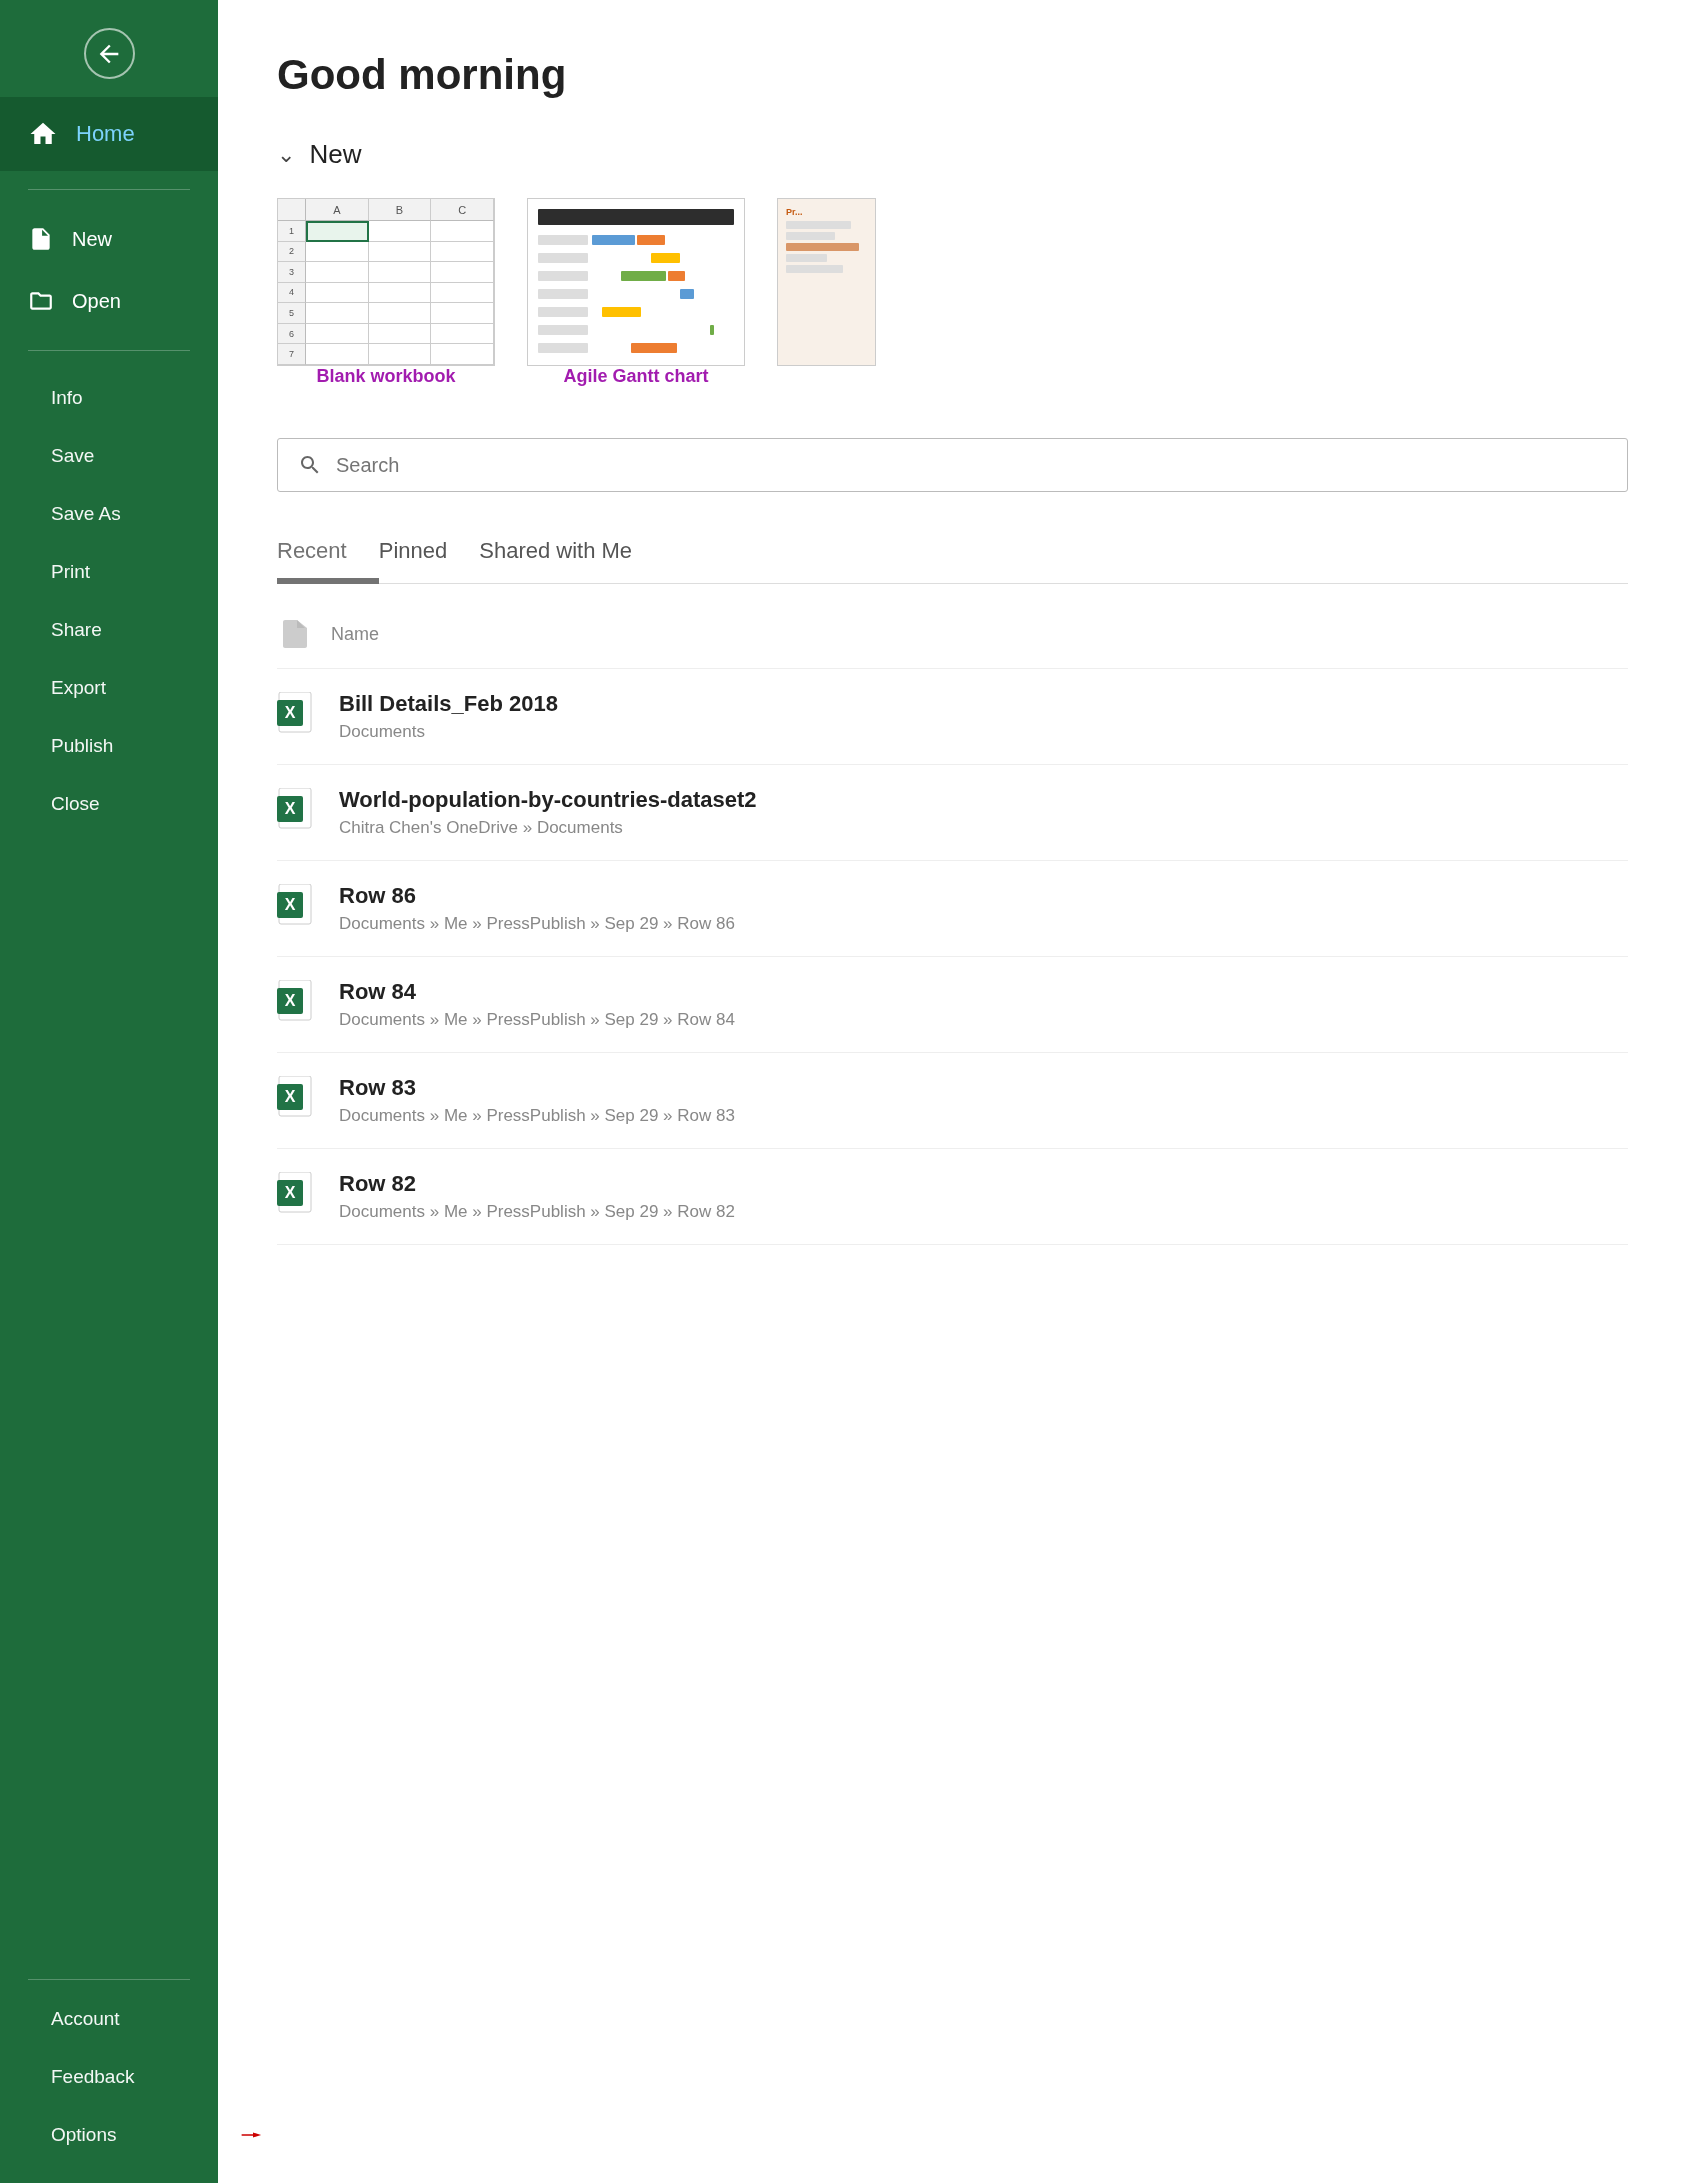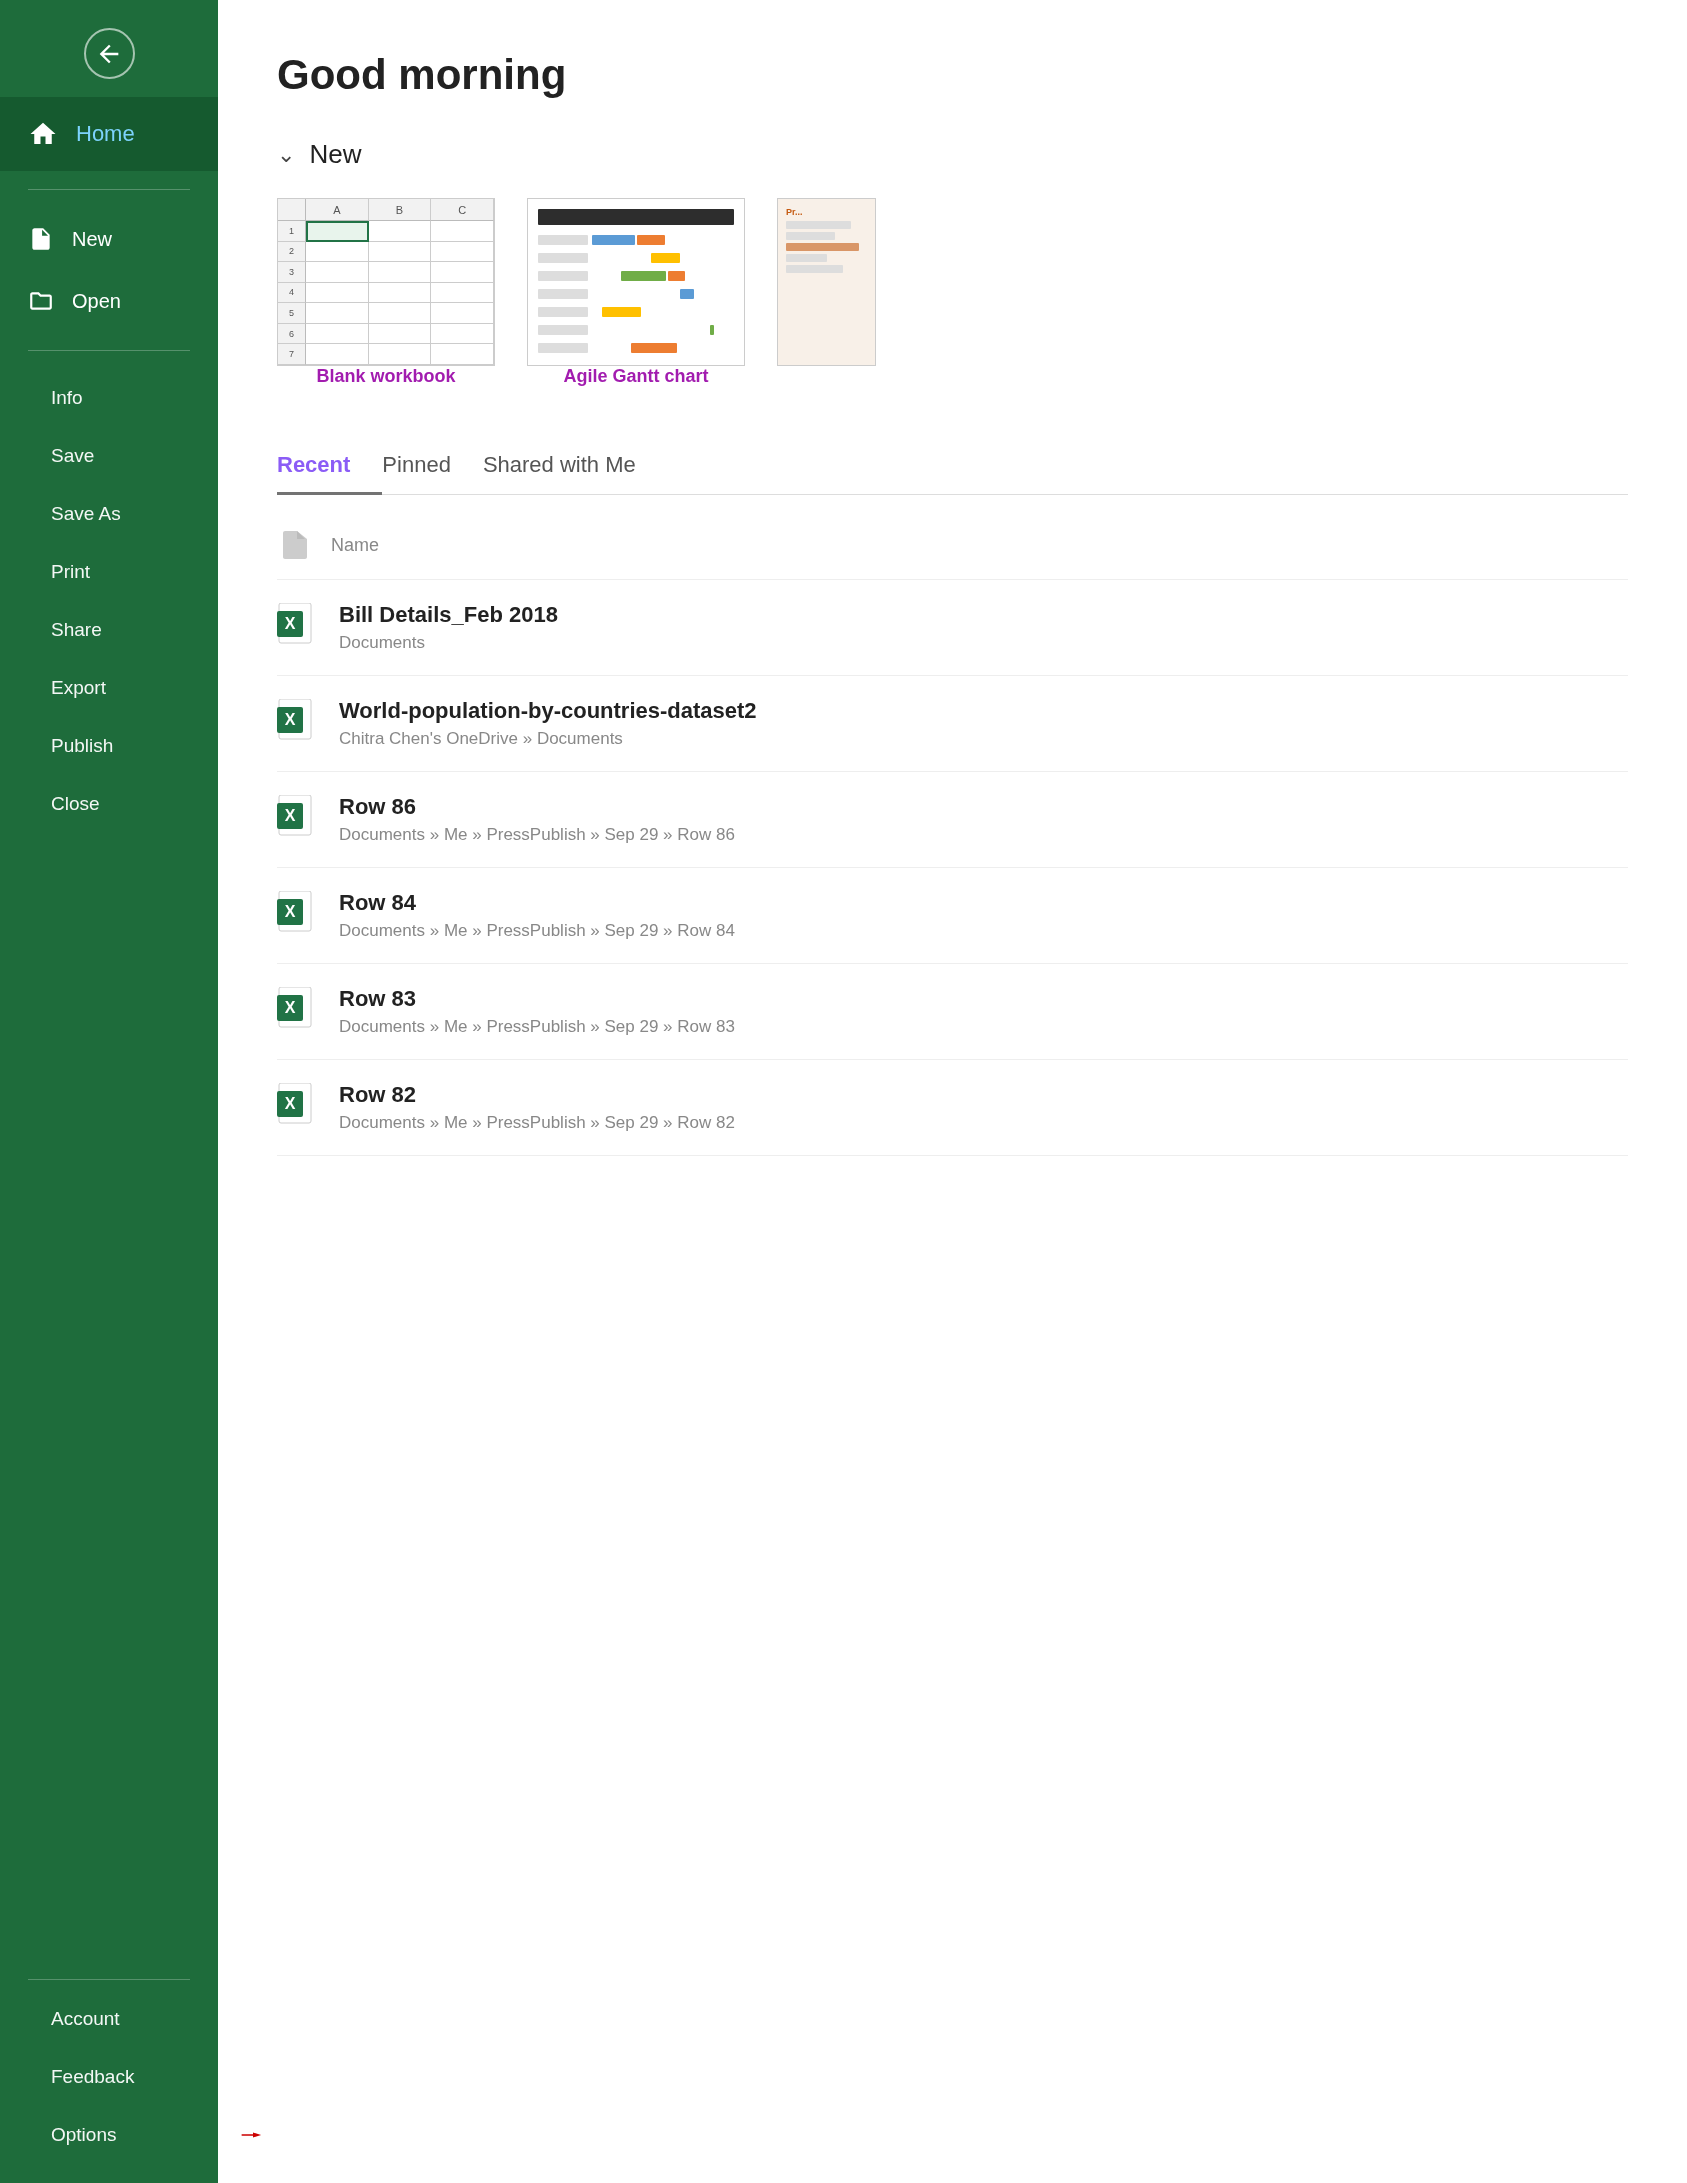--- a/index.html
+++ b/index.html
@@ -239,23 +239,23 @@
     .tab {
       font-size: 22px;
       padding: 14px 32px 14px 0;
       cursor: pointer;
       color: #555;
       border-bottom: 3px solid transparent;
       margin-bottom: -1px;
     }
 
     .tab-active {
-      color: #8b5cf6;
-      font-weight: 700;
-      border-bottom: 3px solid #737373;
+      color: #737373;
+      font-weight: 400;
+      border-bottom: 6px solid #737373;
     }
 
     
     .file-list-header {
       display: flex;
       align-items: center;
       gap: 18px;
       padding: 20px 0 14px 0;
       border-bottom: 1px solid #eee;
       color: #888;
@@ -539,20 +539,28 @@
           <div style="width:80%;height:8px;background:#ddd;margin-bottom:3px;border-radius:1px;"></div>
           <div style="width:60%;height:8px;background:#ddd;margin-bottom:3px;border-radius:1px;"></div>
           <div style="width:90%;height:8px;background:#c55a11;margin-bottom:3px;border-radius:1px;opacity:0.6;"></div>
           <div style="width:50%;height:8px;background:#ddd;margin-bottom:3px;border-radius:1px;"></div>
           <div style="width:70%;height:8px;background:#ddd;margin-bottom:3px;border-radius:1px;"></div>
         </div>
       </div>
     </div>
   </div>
 
+  <div class="search-bar-wrap">
+    <div class="search-bar">
+      <svg viewBox="0 0 24 24">
+        <path d="M15.5 14h-.79l-.28-.27C15.41 12.59 16 11.11 16 9.5 16 5.91 13.09 3 9.5 3S3 5.91 3 9.5 5.91 16 9.5 16c1.61 0 3.09-.59 4.23-1.57l.27.28v.79l5 4.99L20.49 19l-4.99-5zm-6 0C7.01 14 5 11.99 5 9.5S7.01 5 9.5 5 14 7.01 14 9.5 11.99 14 9.5 14z"></path>
+      </svg>
+      <input class="search-input" type="text" placeholder="Search" style="">
+    </div>
+  </div>
 
   <div class="tabs-row">
     <div class="tab tab-active">Recent</div>
     <div class="tab">Pinned</div>
     <div class="tab">Shared with Me</div>
   </div>
 
   <div class="file-list-header">
     <div class="file-icon-placeholder">
       <svg width="24" height="28" viewBox="0 0 24 28">

